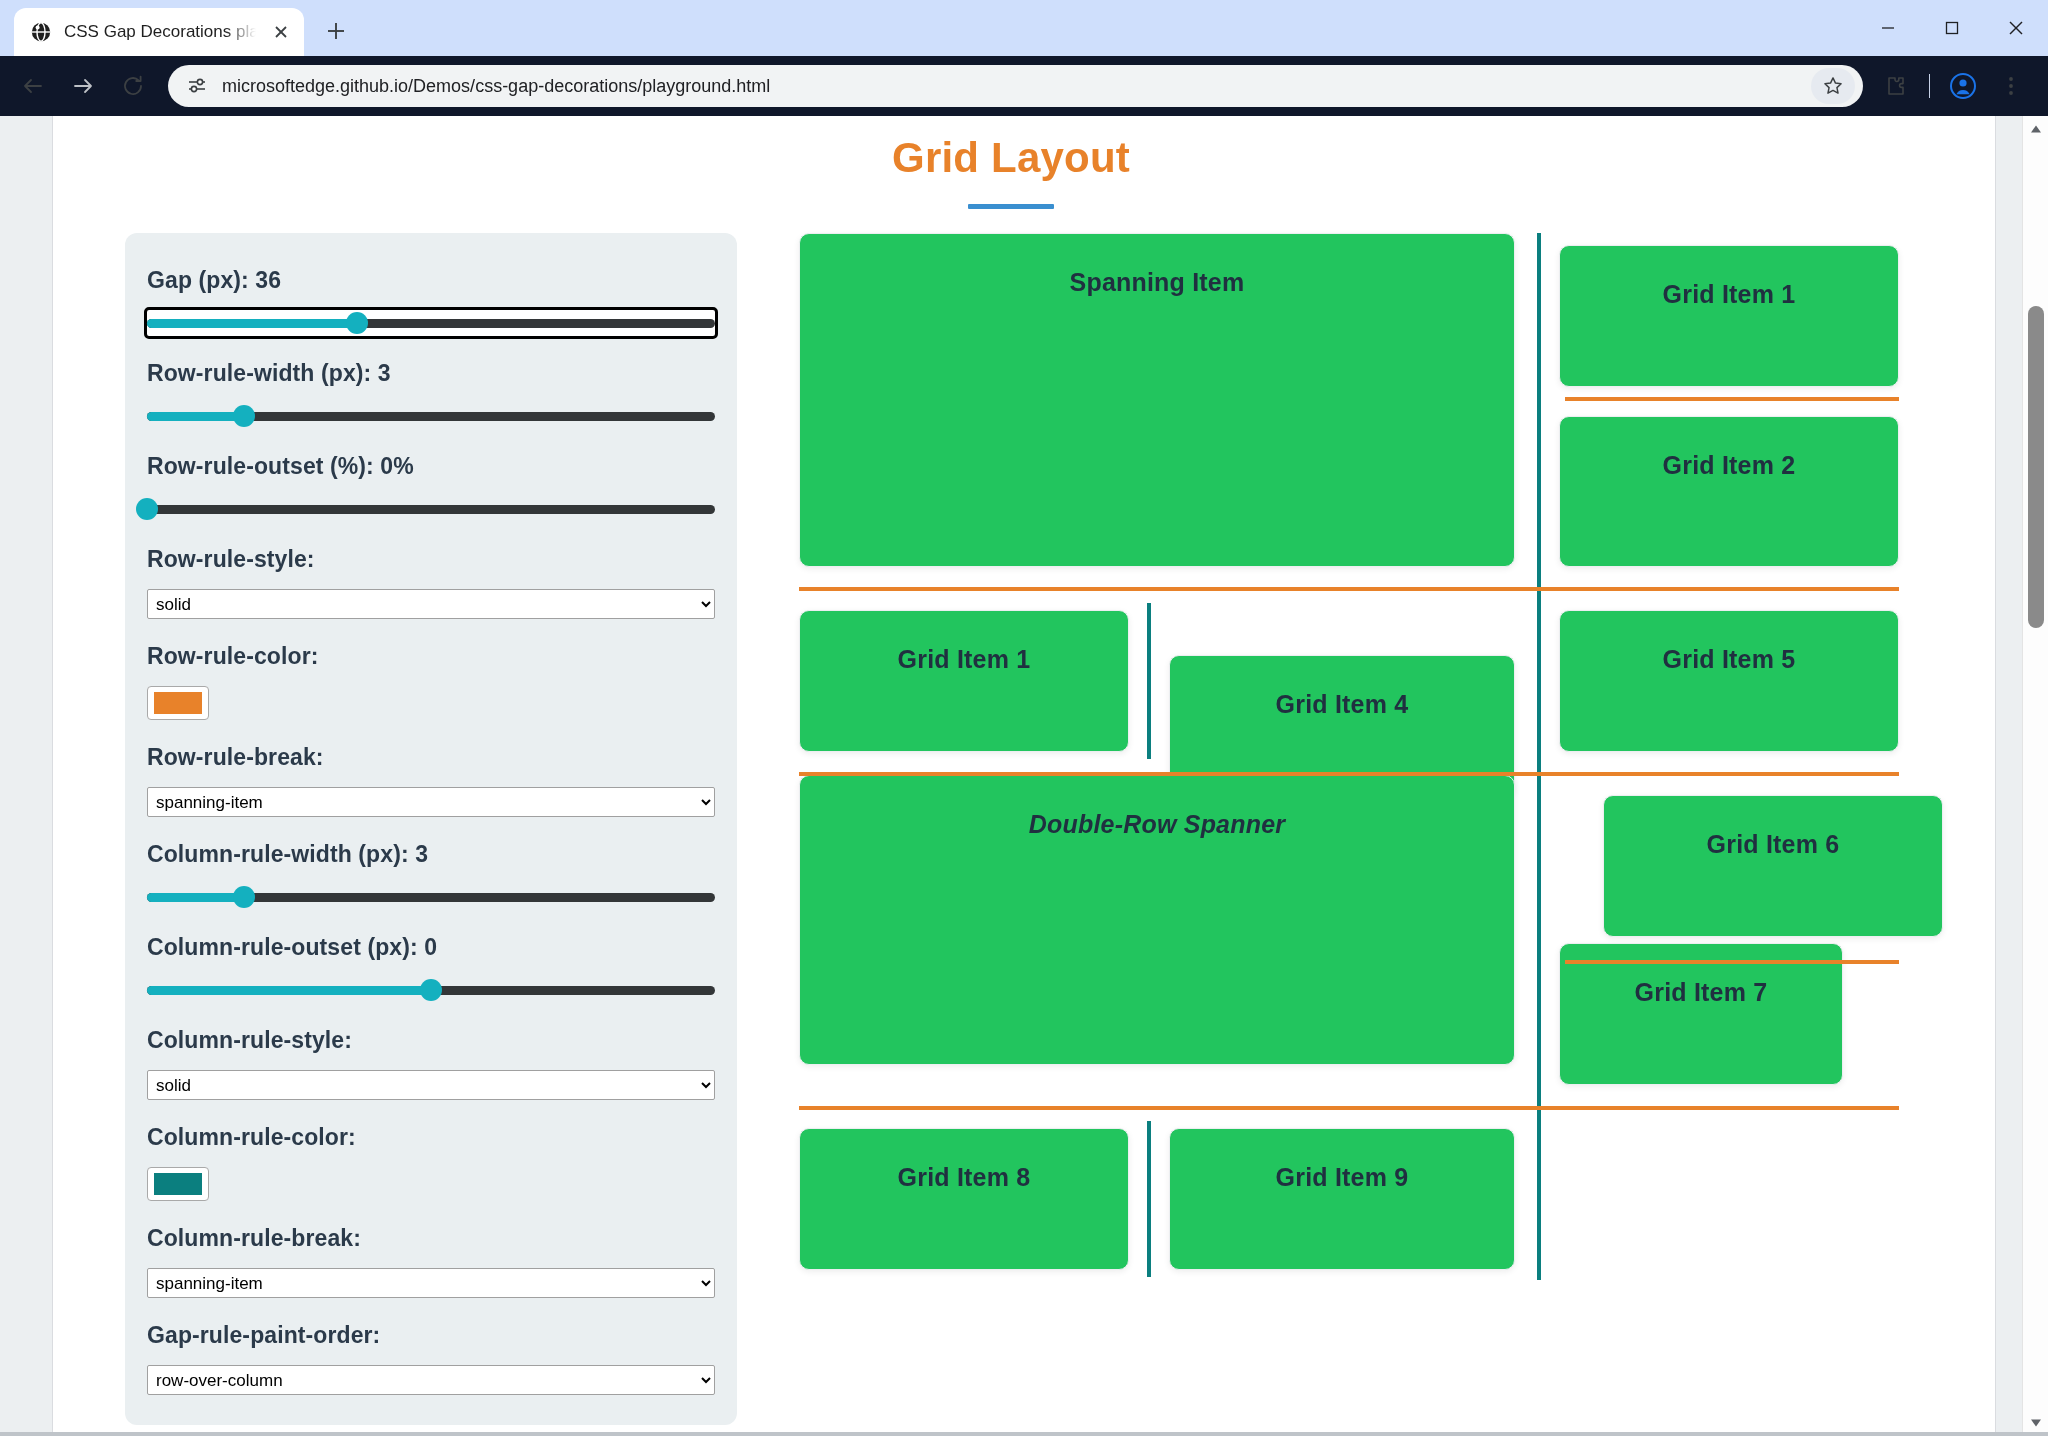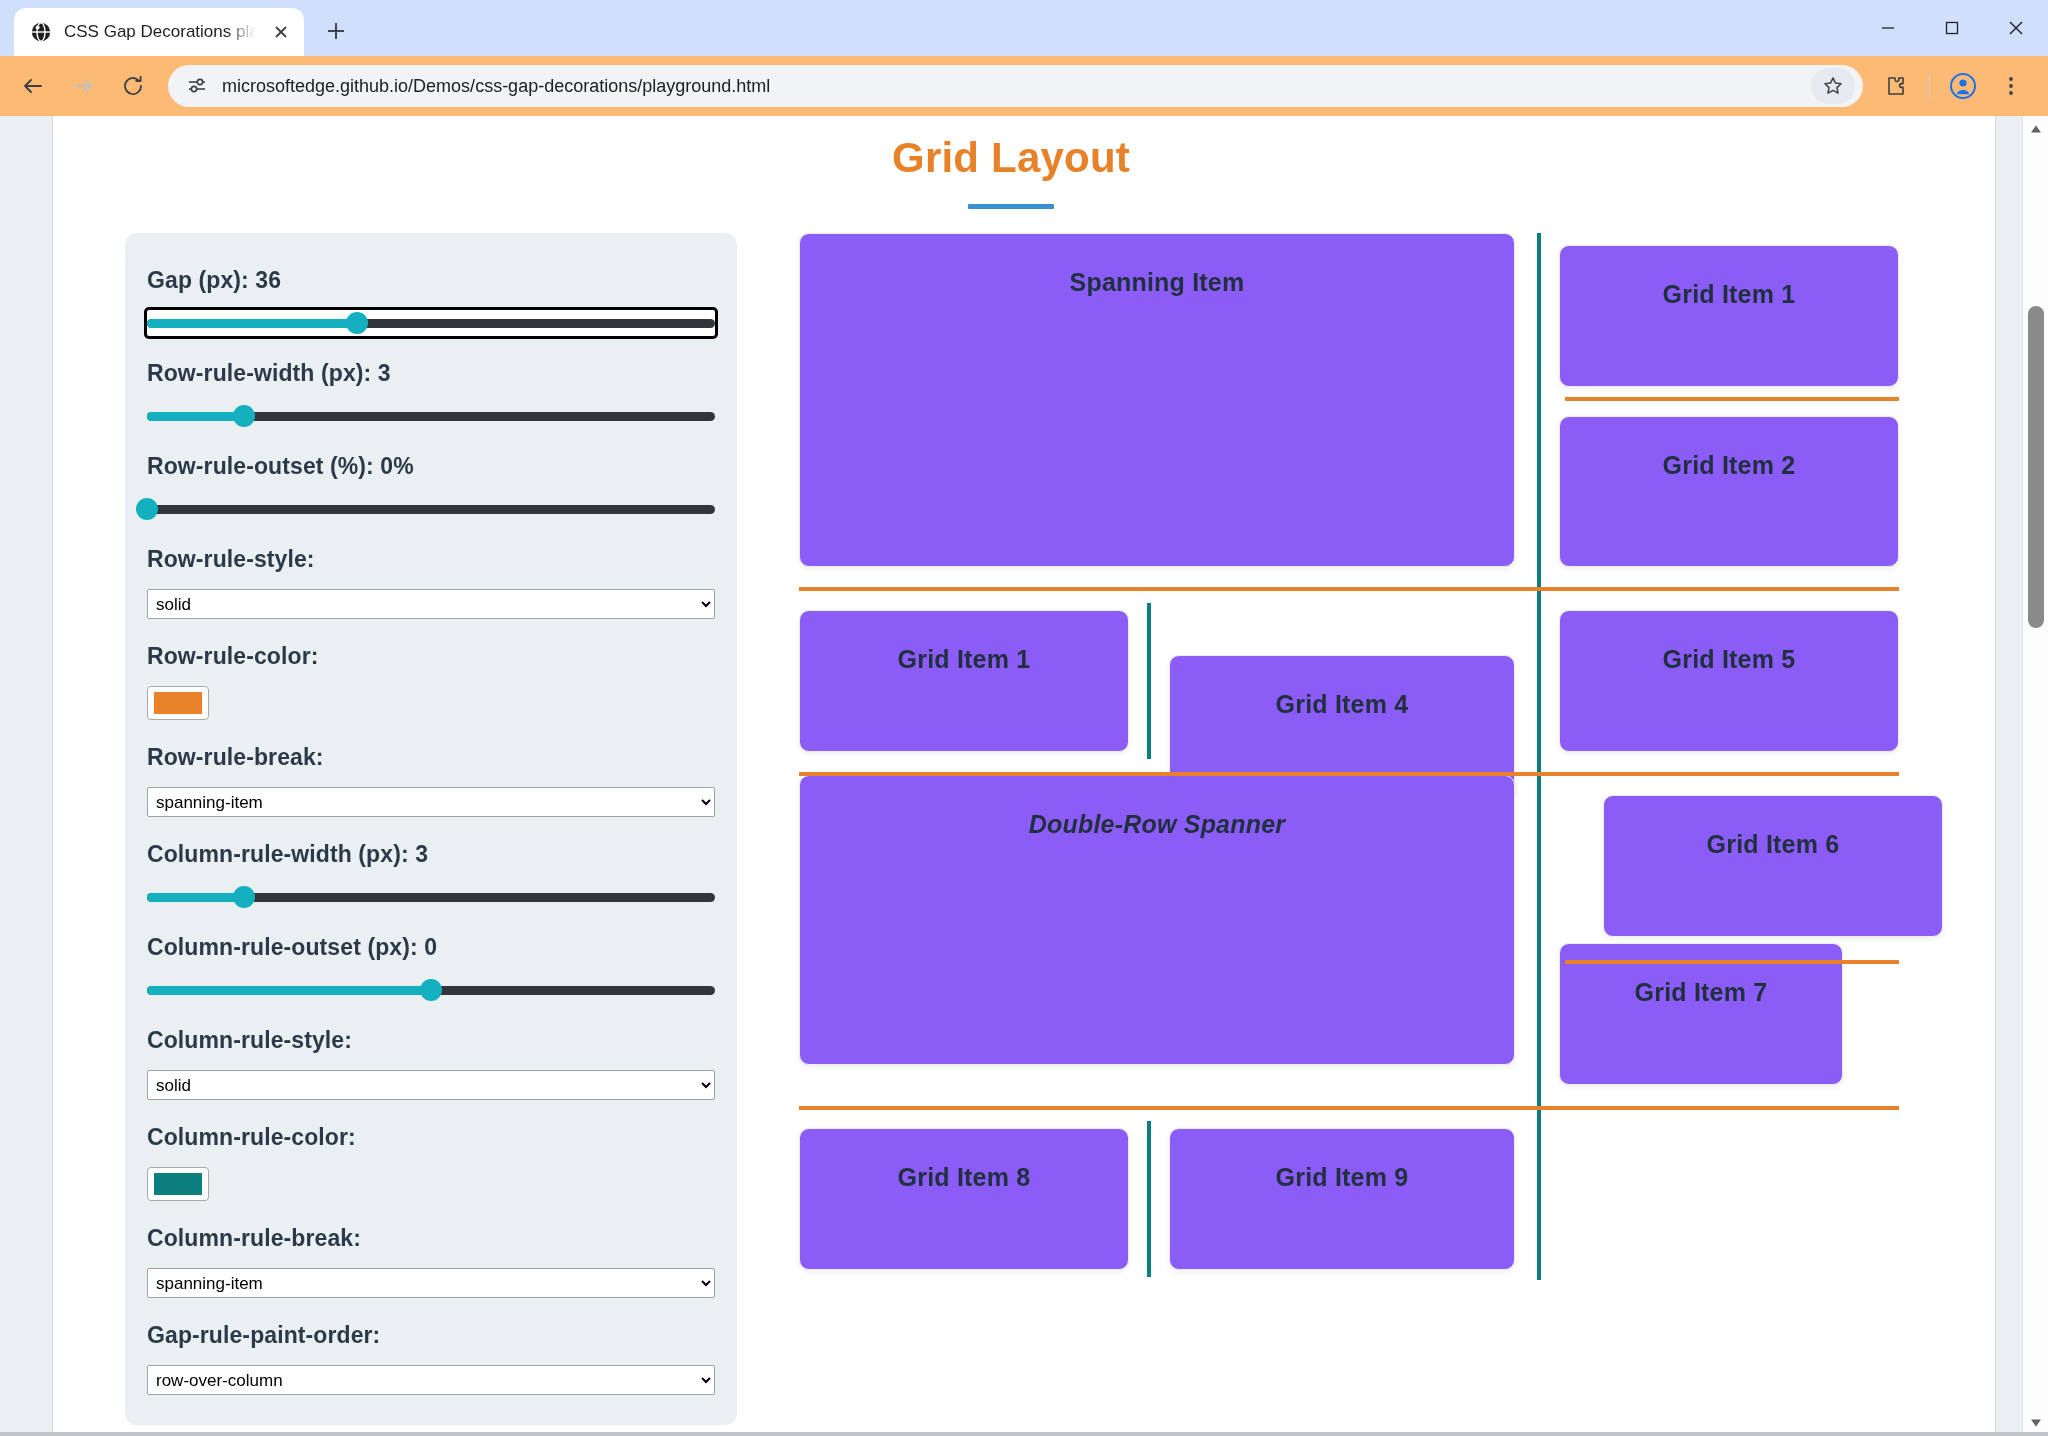--- a/index.html
+++ b/index.html
@@ -61,21 +61,21 @@
     display: flex; align-items: center;
   }
   .winbtn {
     width: 64px; height: 56px;
     display:flex;align-items:center;justify-content:center;
     color:#202124;
   }
 
   .toolbar {
     height: 60px;
-    background: #fdba74;
+    background: #0f172a;
     display: flex; align-items: center;
     padding: 0 14px 0 10px;
     gap: 4px;
   }
   .navbtn {
     width: 46px; height: 46px; border-radius: 50%;
     display:flex;align-items:center;justify-content:center;
     color: #3c4043;
   }
   .navbtn.disabled { color: #bdc1c6; }
@@ -230,21 +230,21 @@
 
   
   .grid-area {
     position: relative;
     flex: 1 1 auto;
     width: 1130px;
     height: 1130px;
   }
   .grid-box {
     position: absolute;
-    background: #8b5cf6;
+    background: #22c55e;
     border: 1px solid #eceff1;
     border-radius: 10px;
     box-shadow: 0 2px 6px rgba(0,0,0,0.07);
     display: flex;
     justify-content: center;
     padding-top: 34px;
   }
   .grid-box span {
     font-size: 25px;
     font-weight: 700;

